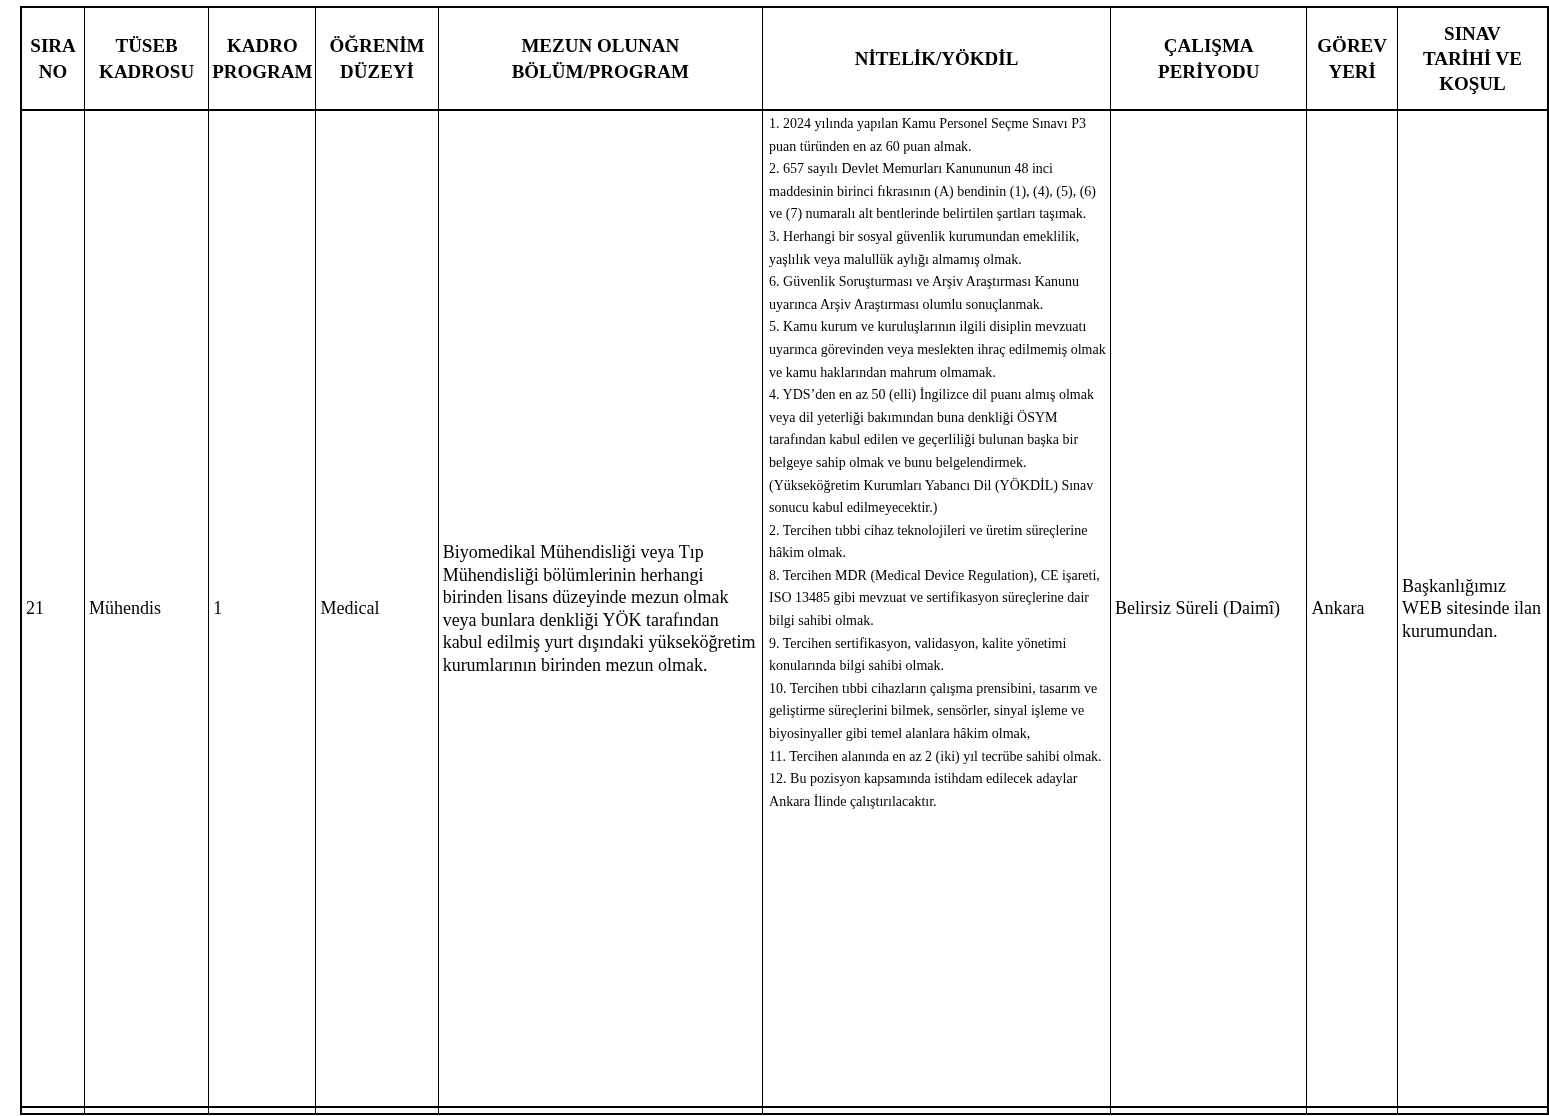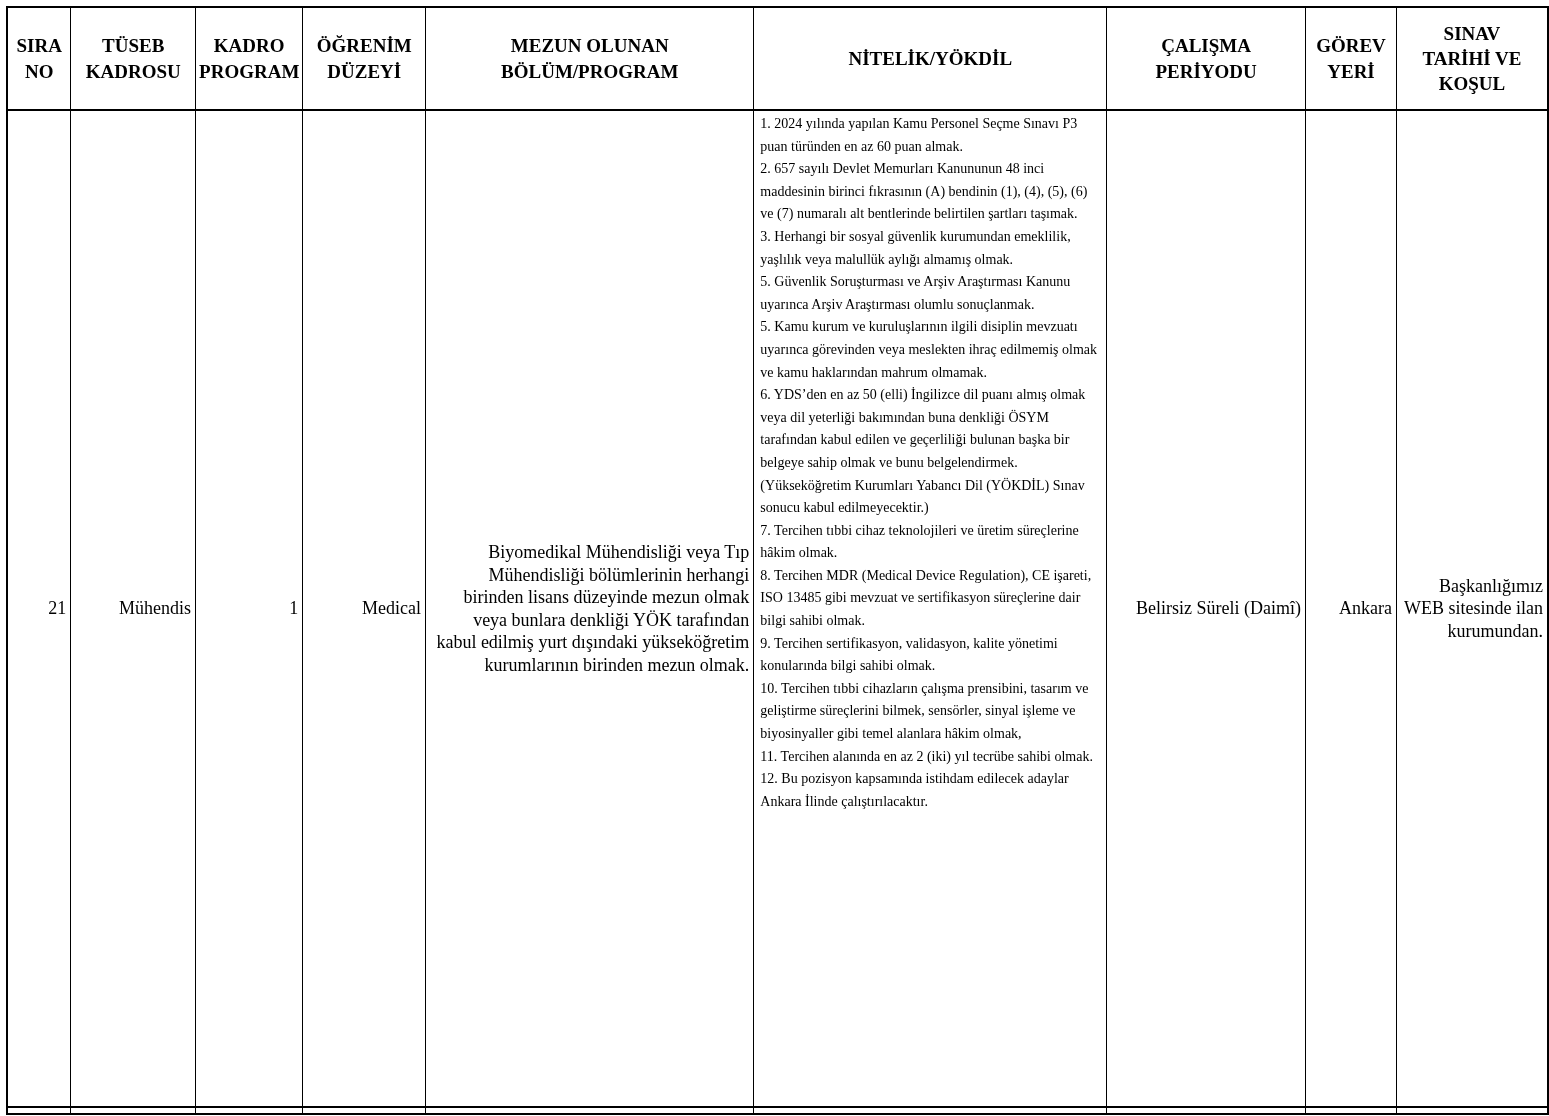--- a/index.html
+++ b/index.html
@@ -11,21 +11,21 @@
   }
   body {
     width: 1549px;
     height: 1116px;
     overflow: hidden;
     position: relative;
   }
   table.job-table {
     border-collapse: collapse;
     table-layout: fixed;
-    margin: 6px 0 0 6px;
+    margin: 6px 0 0 20px;
     border: 2px solid #000;
   }
   .job-table th, .job-table td {
     border: 1px solid #000;
     box-sizing: border-box;
     overflow: hidden;
   }
   .job-table thead th {
     border-bottom: 2px solid #000;
     font-weight: bold;
@@ -33,21 +33,21 @@
     line-height: 1.32;
     text-align: center;
     vertical-align: middle;
     height: 103px;
     padding: 2px 3px;
     white-space: pre-line;
   }
   .job-table tbody td.data-cell {
     font-size: 18px;
     line-height: 1.25;
-    text-align: right;
+    text-align: left;
     vertical-align: middle;
     height: 997px;
     padding: 9px 4px;
   }
   .job-table tbody td.requirements-cell {
     text-align: left;
     vertical-align: top;
     padding: 2px 4px 2px 6px;
     font-size: 14px;
     line-height: 22.6px;
@@ -105,24 +105,24 @@
     <tr>
       <td class="data-cell">21</td>
       <td class="data-cell">Mühendis</td>
       <td class="data-cell">1</td>
       <td class="data-cell">Medical</td>
       <td class="data-cell">Biyomedikal Mühendisliği veya Tıp Mühendisliği bölümlerinin herhangi birinden lisans düzeyinde mezun olmak veya bunlara denkliği YÖK tarafından kabul edilmiş yurt dışındaki yükseköğretim kurumlarının birinden mezun olmak.</td>
       <td class="data-cell requirements-cell">
         <div class="req-item">1. 2024 yılında yapılan Kamu Personel Seçme Sınavı P3 puan türünden en az 60 puan almak.</div>
         <div class="req-item">2. 657 sayılı Devlet Memurları Kanununun 48 inci maddesinin birinci fıkrasının (A) bendinin (1), (4), (5), (6) ve (7) numaralı alt bentlerinde belirtilen şartları taşımak.</div>
         <div class="req-item">3. Herhangi bir sosyal güvenlik kurumundan emeklilik, yaşlılık veya malullük aylığı almamış olmak.</div>
-        <div class="req-item">5. Güvenlik Soruşturması ve Arşiv Araştırması Kanunu uyarınca Arşiv Araştırması olumlu sonuçlanmak.</div>
+        <div class="req-item">6. Güvenlik Soruşturması ve Arşiv Araştırması Kanunu uyarınca Arşiv Araştırması olumlu sonuçlanmak.</div>
         <div class="req-item">5. Kamu kurum ve kuruluşlarının ilgili disiplin mevzuatı uyarınca görevinden veya meslekten ihraç edilmemiş olmak ve kamu haklarından mahrum olmamak.</div>
-        <div class="req-item">6. YDS’den en az 50 (elli) İngilizce dil puanı almış olmak veya dil yeterliği bakımından buna denkliği ÖSYM tarafından kabul edilen ve geçerliliği bulunan başka bir belgeye sahip olmak ve bunu belgelendirmek. (Yükseköğretim Kurumları Yabancı Dil (YÖKDİL) Sınav sonucu kabul edilmeyecektir.)</div>
-        <div class="req-item">7. Tercihen tıbbi cihaz teknolojileri ve üretim süreçlerine hâkim olmak.</div>
+        <div class="req-item">4. YDS’den en az 50 (elli) İngilizce dil puanı almış olmak veya dil yeterliği bakımından buna denkliği ÖSYM tarafından kabul edilen ve geçerliliği bulunan başka bir belgeye sahip olmak ve bunu belgelendirmek. (Yükseköğretim Kurumları Yabancı Dil (YÖKDİL) Sınav sonucu kabul edilmeyecektir.)</div>
+        <div class="req-item">2. Tercihen tıbbi cihaz teknolojileri ve üretim süreçlerine hâkim olmak.</div>
         <div class="req-item">8. Tercihen MDR (Medical Device Regulation), CE işareti, ISO 13485 gibi mevzuat ve sertifikasyon süreçlerine dair bilgi sahibi olmak.</div>
         <div class="req-item">9. Tercihen sertifikasyon, validasyon, kalite yönetimi konularında bilgi sahibi olmak.</div>
         <div class="req-item">10. Tercihen tıbbi cihazların çalışma prensibini, tasarım ve geliştirme süreçlerini bilmek, sensörler, sinyal işleme ve biyosinyaller gibi temel alanlara hâkim olmak,</div>
         <div class="req-item">11. Tercihen alanında en az 2 (iki) yıl tecrübe sahibi olmak.</div>
         <div class="req-item">12. Bu pozisyon kapsamında istihdam edilecek adaylar Ankara İlinde çalıştırılacaktır.</div>
       </td>
       <td class="data-cell">Belirsiz Süreli (Daimî)</td>
       <td class="data-cell">Ankara</td>
       <td class="data-cell">Başkanlığımız WEB sitesinde ilan kurumundan.</td>
     </tr>

